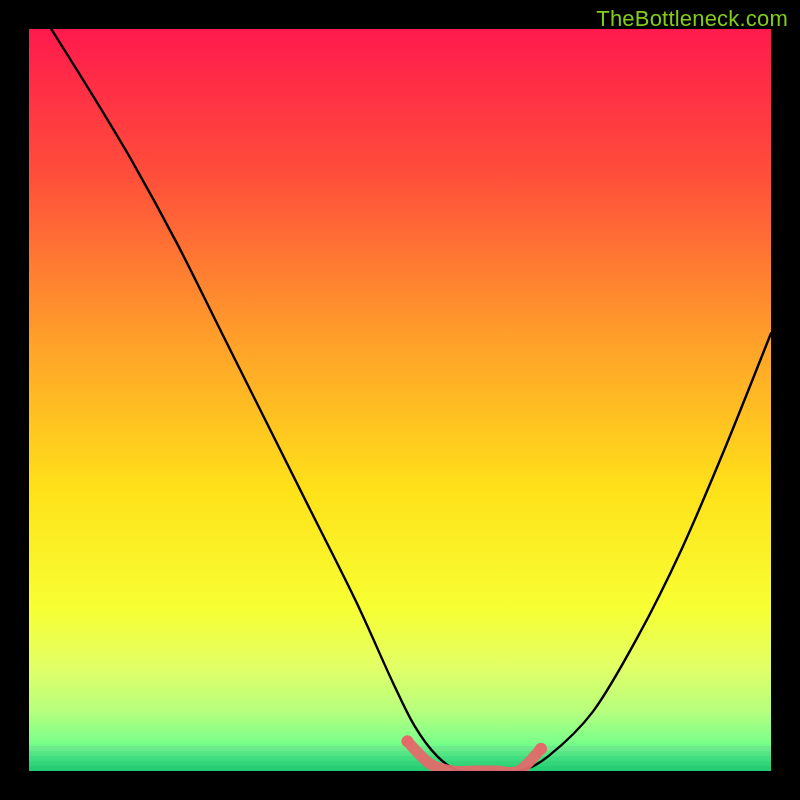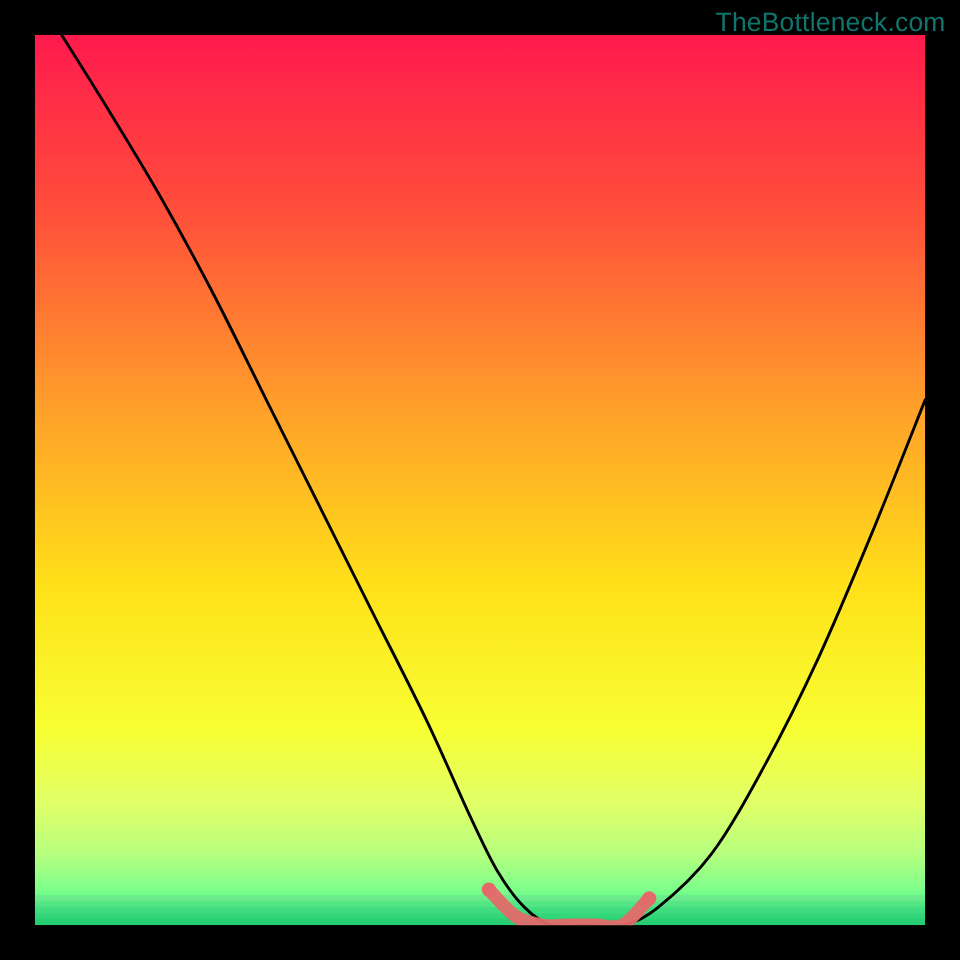--- a/index.html
+++ b/index.html
@@ -14,21 +14,21 @@
   .frame {
     position: relative;
     width: 800px;
     height: 800px;
     background: #000;
   }
   .watermark {
     position: absolute;
     top: 6px;
     right: 12px;
-    color: #0f766e;
+    color: #84cc16;
     font-size: 22px;
     font-weight: 400;
     letter-spacing: 0.2px;
     z-index: 4;
   }
   .plot {
     position: absolute;
     left: 29px;
     top: 29px;
     width: 742px;

